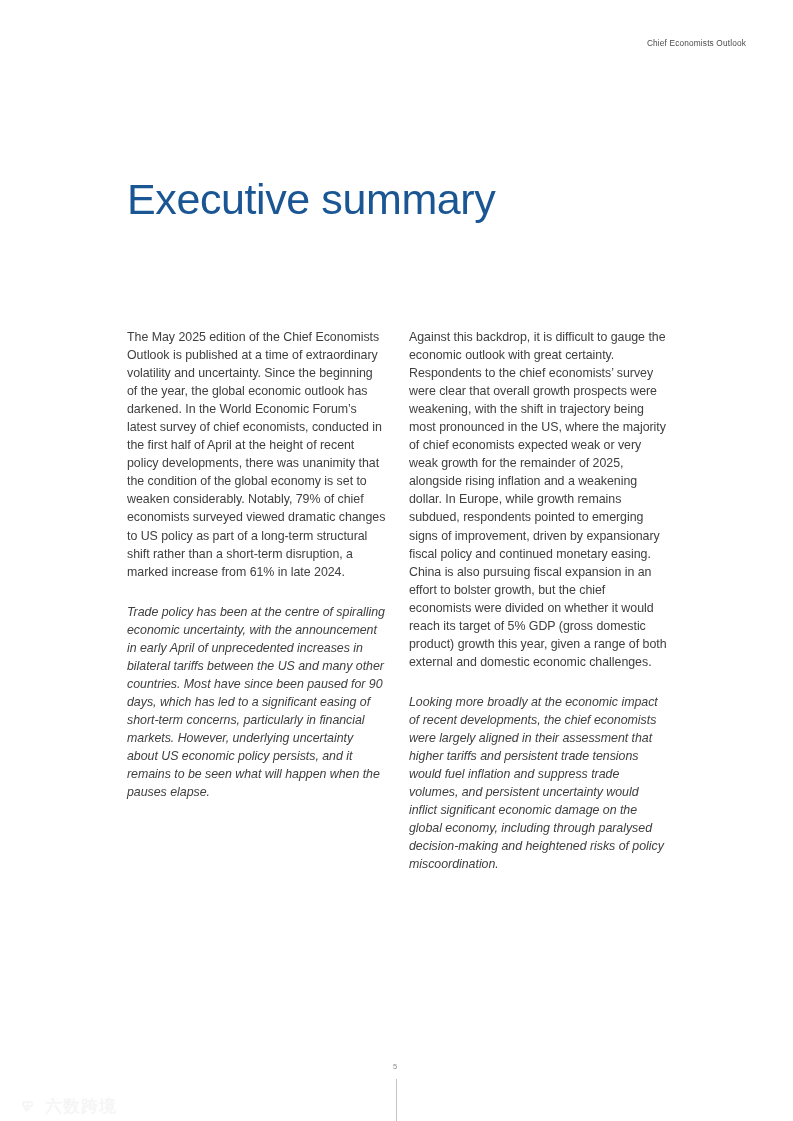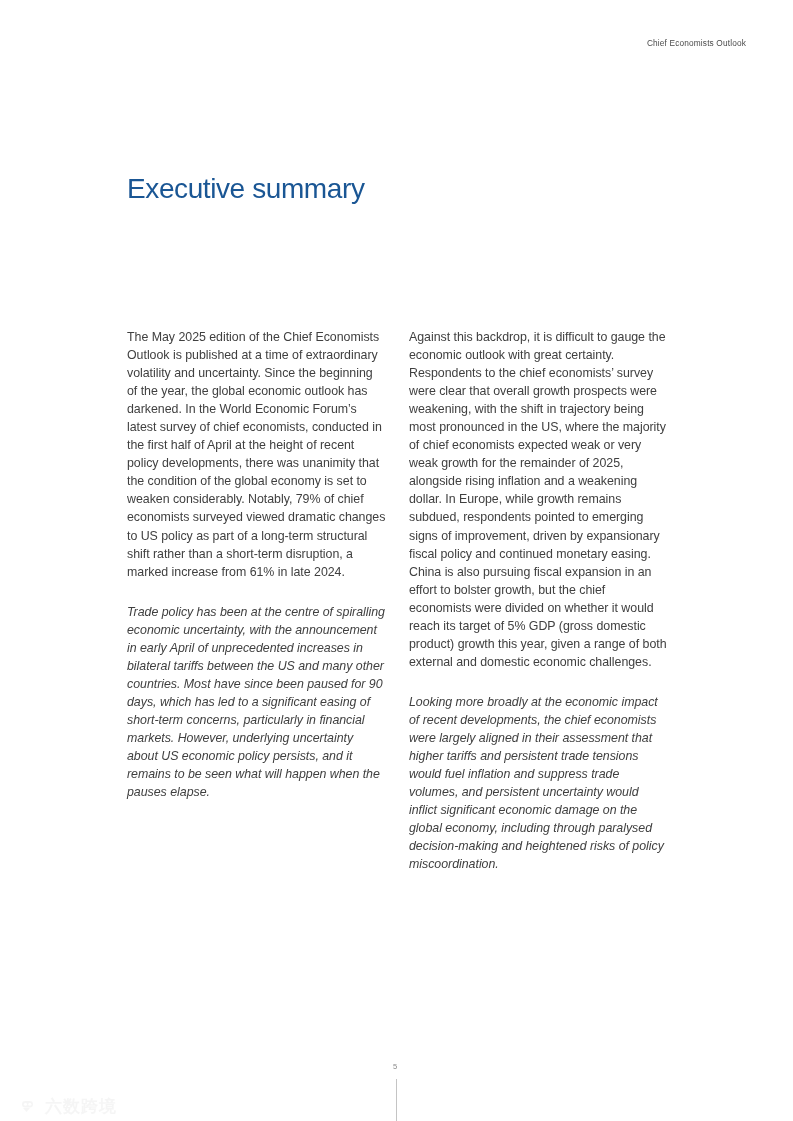--- a/index.html
+++ b/index.html
@@ -30,21 +30,21 @@
     color: #4a4a4a;
     font-family: "Liberation Sans", sans-serif;
     white-space: nowrap;
   }
 
   
   .page-title {
     position: absolute;
     left: 127px;
     top: 143px;
-    font-size: 28px;
+    font-size: 43px;
     line-height: 54px;
     font-weight: 400;
     color: #1a5694;
     letter-spacing: -0.4px;
     white-space: nowrap;
     font-family: "Liberation Sans", sans-serif;
   }
 
   
   .columns {

